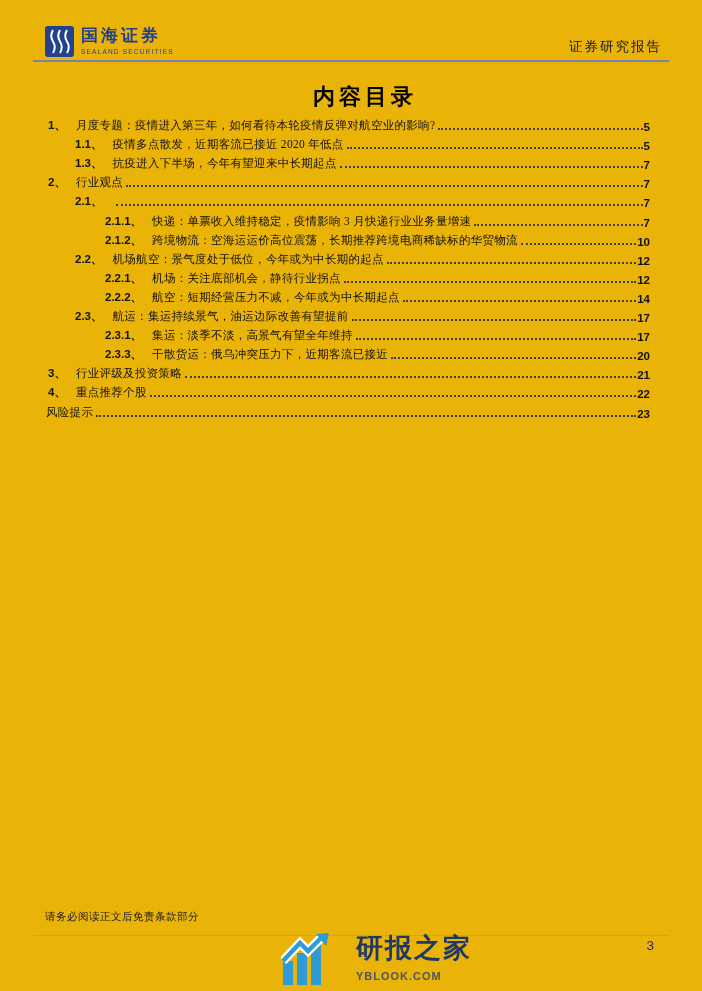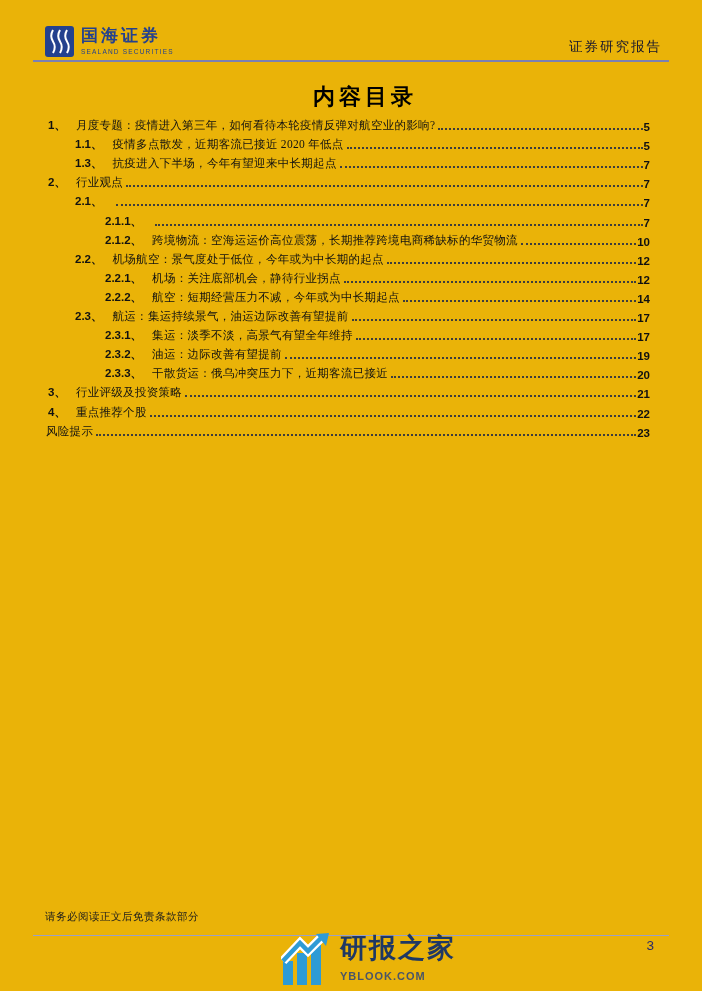--- a/index.html
+++ b/index.html
@@ -78,21 +78,21 @@
     position:absolute; left:45px; top:910px;
     font-size:10.5px; color:#1c1c1c; letter-spacing:0.5px;
   }
   .page-num {
     position:absolute; right:48px; top:938px;
     font-family:"Liberation Sans", sans-serif;
     font-size:13.5px; color:#2a2a6a;
   }
   .watermark {
     position:absolute; left:281px; top:933px;
-    display:flex; align-items:flex-start; gap:7px;
+    display:flex; align-items:flex-start; gap:23px;
   }
   .wm-text { display:flex; flex-direction:column; }
   .wm-cn {
     font-family:"Liberation Sans", sans-serif;
     font-size:27px; font-weight:bold; color:#1f3864;
     letter-spacing:2px; line-height:30px;
   }
   .wm-en {
     font-family:"Liberation Sans", sans-serif;
     font-size:11px; font-weight:bold; color:#4a5568;
@@ -148,20 +148,21 @@
         <span class="toc-dots"></span>
         <span class="toc-page">7</span>
       </div>
       <div class="toc-row lvl2">
         <span class="toc-num">2.1、</span>
         <span class="toc-dots"></span>
         <span class="toc-page">7</span>
       </div>
       <div class="toc-row lvl3">
         <span class="toc-num">2.1.1、</span>
+        <span class="toc-text">快递：单票收入维持稳定，疫情影响 3 月快递行业业务量增速</span>
         <span class="toc-dots"></span>
         <span class="toc-page">7</span>
       </div>
       <div class="toc-row lvl3">
         <span class="toc-num">2.1.2、</span>
         <span class="toc-text">跨境物流：空海运运价高位震荡，长期推荐跨境电商稀缺标的华贸物流</span>
         <span class="toc-dots"></span>
         <span class="toc-page">10</span>
       </div>
       <div class="toc-row lvl2">
@@ -186,26 +187,20 @@
         <span class="toc-num">2.3、</span>
         <span class="toc-text">航运：集运持续景气，油运边际改善有望提前</span>
         <span class="toc-dots"></span>
         <span class="toc-page">17</span>
       </div>
       <div class="toc-row lvl3">
         <span class="toc-num">2.3.1、</span>
         <span class="toc-text">集运：淡季不淡，高景气有望全年维持</span>
         <span class="toc-dots"></span>
         <span class="toc-page">17</span>
-      </div>
-      <div class="toc-row lvl3">
-        <span class="toc-num">2.3.2、</span>
-        <span class="toc-text">油运：边际改善有望提前</span>
-        <span class="toc-dots"></span>
-        <span class="toc-page">19</span>
       </div>
       <div class="toc-row lvl3">
         <span class="toc-num">2.3.3、</span>
         <span class="toc-text">干散货运：俄乌冲突压力下，近期客流已接近</span>
         <span class="toc-dots"></span>
         <span class="toc-page">20</span>
       </div>
       <div class="toc-row lvl1">
         <span class="toc-num">3、</span>
         <span class="toc-text">行业评级及投资策略</span>

